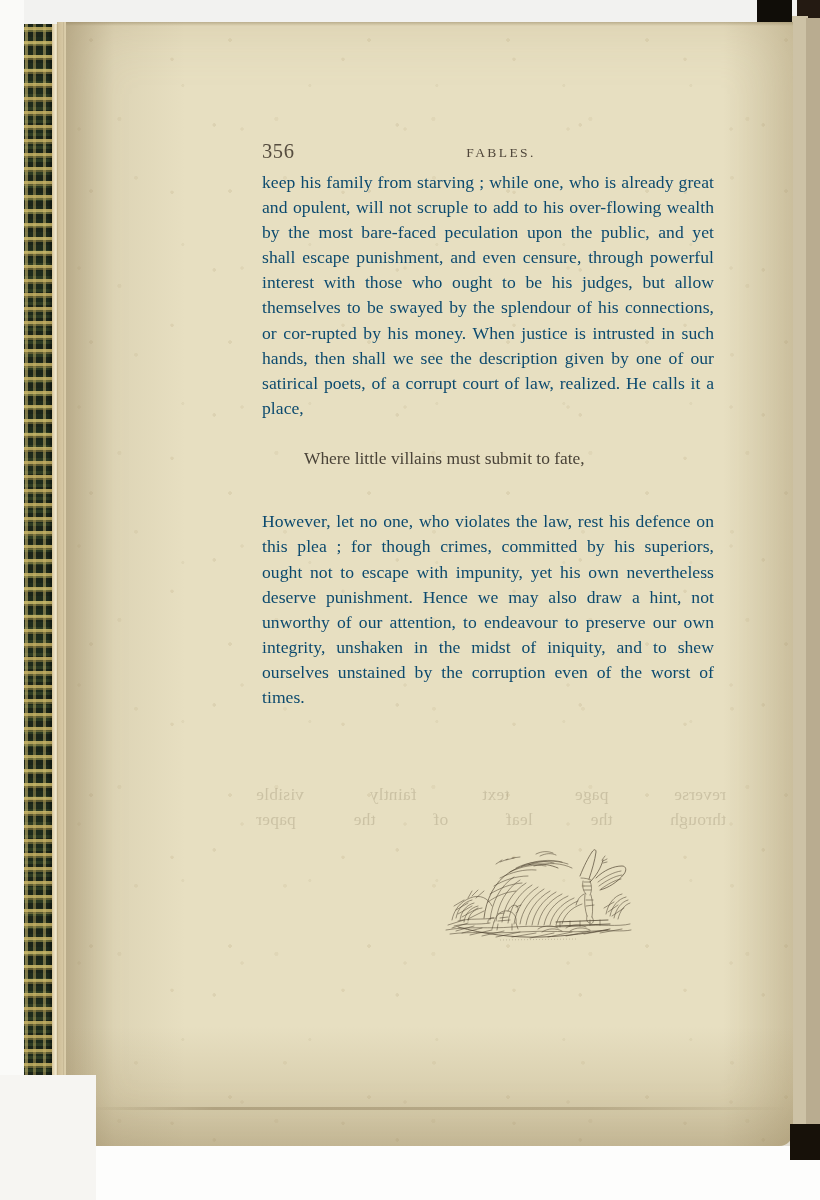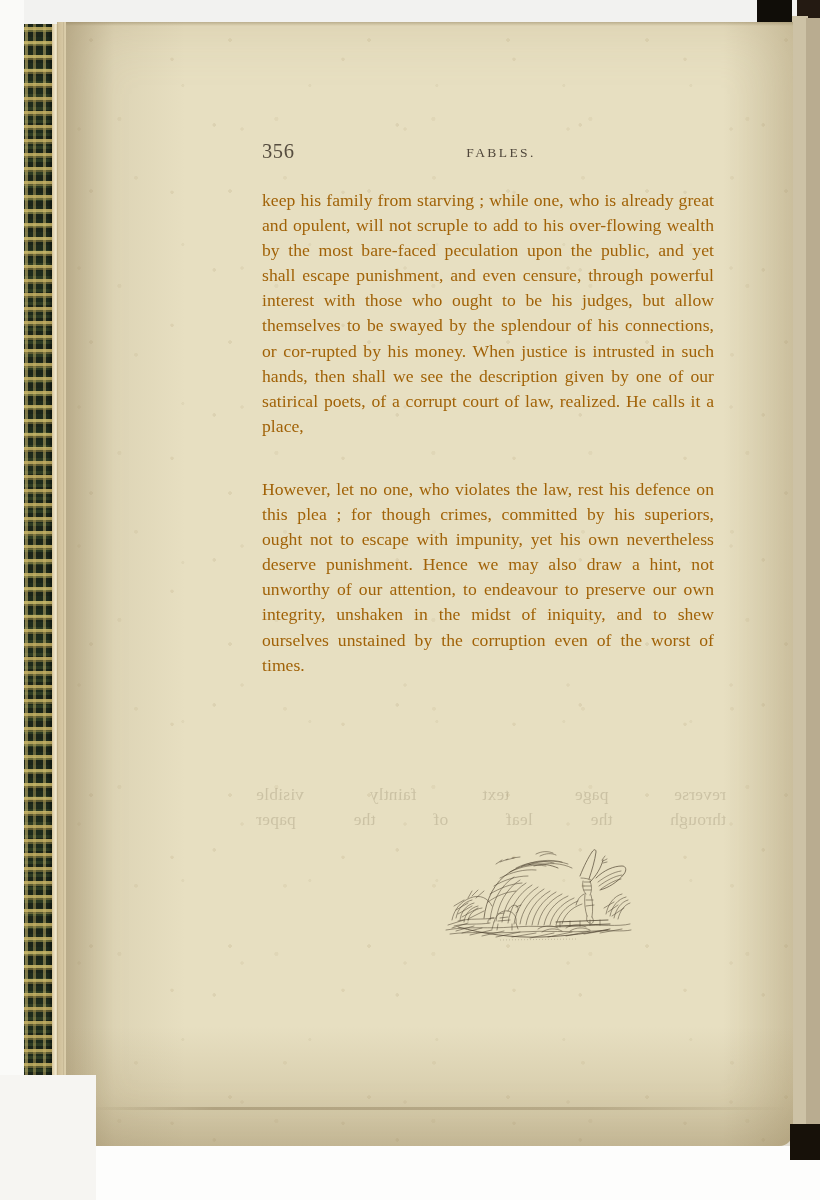--- a/index.html
+++ b/index.html
@@ -197,21 +197,20 @@
   .typeblock {
     position: absolute;
     left: 196px; top: 118px;
     width: 452px;
     color: #4a4338;
   }
 
   .runhead {
     position: relative;
     height: 30px;
-    margin-bottom: 18px;
   }
   .folio {
     position: absolute;
     left: 0; top: 0;
     font-size: 20.5px;
     letter-spacing: .6px;
     color: #564d3f;
   }
   .runtitle {
     position: absolute;
@@ -224,21 +223,21 @@
   }
 
   p.para {
     margin: 0;
     font-size: 17.6px;
     line-height: 25.1px;
     text-align: justify;
     text-align-last: left;
     letter-spacing: .05px;
     word-spacing: .4px;
-    color: #a16207;
+    color: #0c4a6e;
   }
   p.para.gap-above { margin-top: 38px; }
 
   .verse {
     margin: 25px 0 0 0;
     padding-left: 42px;
     font-size: 17.4px;
     line-height: 25.4px;
     color: #4a4338;
   }
@@ -445,20 +444,21 @@
     <div class="typeblock">
 
       <div class="runhead">
         <div class="folio">356</div>
         <div class="runtitle">FABLES.</div>
       </div>
 
       <p class="para">keep his family from starving ; while one, who is already great and opulent, will not scruple to add to his over-flowing wealth by the most bare-faced peculation upon the public, and yet shall escape punishment, and even censure, through powerful interest with those who ought to be his judges, but allow themselves to be swayed by the splendour of his connections, or cor-rupted by his money.   When justice is intrusted in such hands, then shall we see the description given by one of our satirical poets, of a corrupt court of law, realized.   He calls it a place,</p>
 
       <div class="verse">
+        <div>Where little villains must submit to fate,</div>
       </div>
 
       <p class="para gap-above">However, let no one, who violates the law, rest his defence on this plea ; for though crimes, committed by his superiors, ought not to escape with impunity, yet his own nevertheless deserve punishment.   Hence we may also draw a hint, not unworthy of our attention, to endeavour to preserve our own integrity, unshaken in the midst of iniquity, and to shew ourselves unstained by the corruption even of the worst of times.</p>
 
     </div>
   </div>
 
   <div class="backdrop-bottom"></div>
   <div class="backdrop-bottom-dark"></div>
   <div class="backdrop-left"></div>

